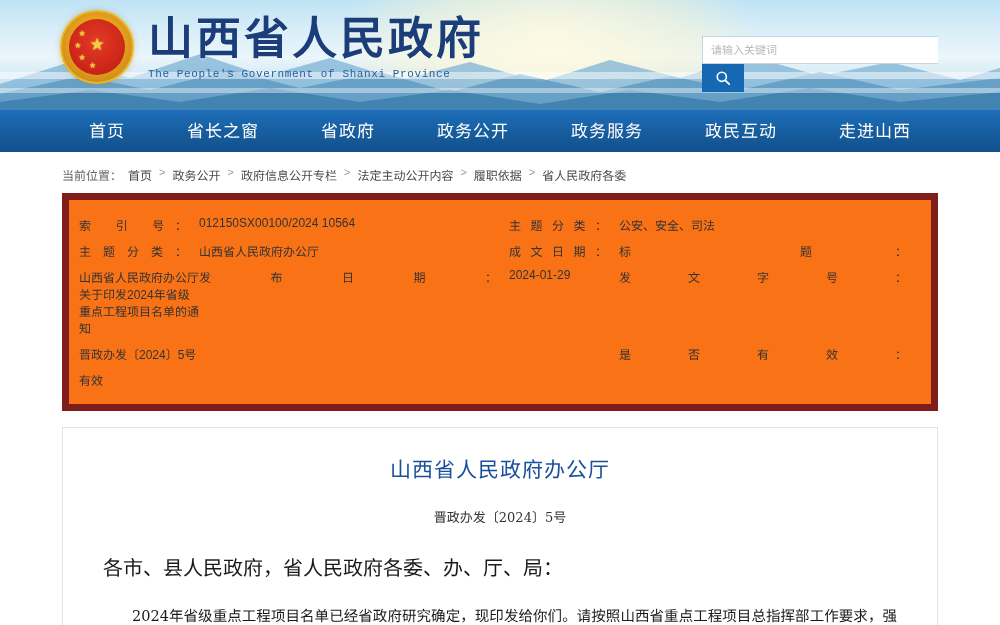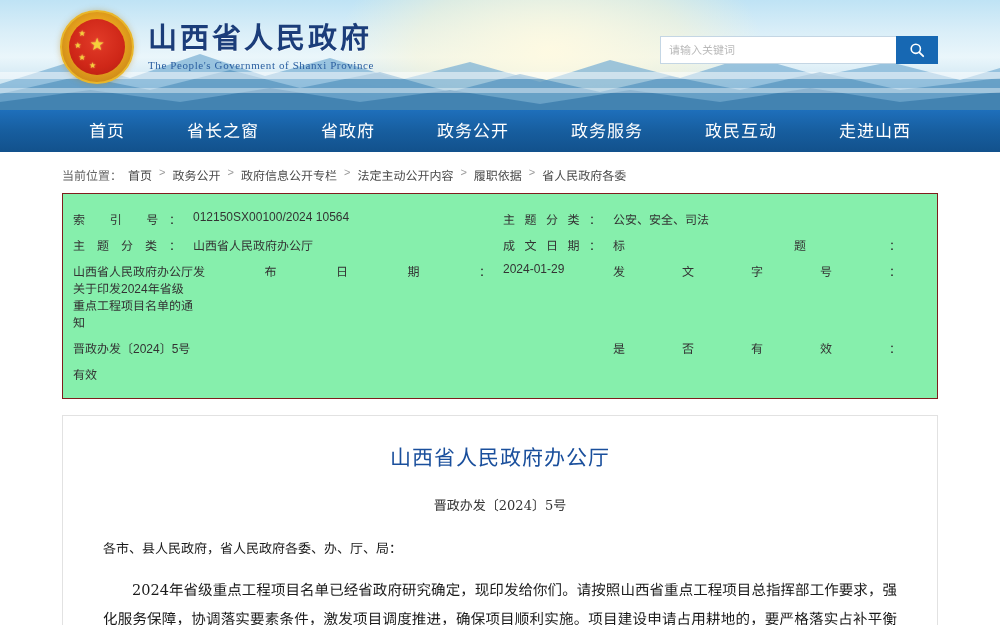--- a/index.html
+++ b/index.html
@@ -50,34 +50,34 @@
     left: 50%; top: 26px; transform: translateX(-50%);
     text-shadow: 0 0 2px rgba(255,230,120,.8);
   }
   .emblem .star.s2 { font-size: 8px; left: 30%; top: 20px; }
   .emblem .star.s3 { font-size: 8px; left: 24%; top: 32px; }
   .emblem .star.s4 { font-size: 8px; left: 30%; top: 44px; }
   .emblem .star.s5 { font-size: 8px; left: 44%; top: 52px; }
   .titles { display: flex; flex-direction: column; justify-content: center; }
   .site-title {
     font-family: "DejaVu Serif", "Liberation Serif", serif;
-    font-size: 29px; font-weight: bold; color: #1b3d7a;
+    font-size: 45px; font-weight: bold; color: #1b3d7a;
     letter-spacing: 3px; line-height: 1.1;
     text-shadow: 0 1px 0 rgba(255,255,255,.6);
   }
   .site-subtitle {
     margin-top: 4px;
     font-size: 11px; color: #2a5ea0; letter-spacing: .6px;
-    font-family: Liberation Serif, serif;
+    font-family: Liberation Mono, monospace;
   }
 
   
   .search-box {
     position: absolute; right: 62px; top: 36px;
-    display: flex; align-items: center;
+    display: flex;  flex-direction: column;
   }
   .search-input {
     width: 236px; height: 28px;
     border: 1px solid #c4d6e4; border-right: none;
     background: #ffffff;
     padding: 0 8px; font-size: 11px; color: #333;
     outline: none;
   }
   .search-input::placeholder { color: #b9b9b9; }
   .search-btn {
@@ -116,22 +116,22 @@
     font-size: 12px; color: #5b5b5b;
     display: flex; align-items: flex-start; flex-wrap: nowrap;
   }
   .crumb .label { color: #666; margin-right: 6px; }
   .crumb a { color: #4a4a4a; text-decoration: none; cursor: pointer; }
   .crumb .sep { margin: 0 7px; color: #9a9a9a; font-size: 11px; }
 
   
   .meta-card {
     width: 876px; margin: 0 auto;
-    border: 1px solid #7f1d1d;
-    background: #86efac;
+    border: 7px solid #7f1d1d;
+    background: #f97316;
     padding: 14px 0 14px 0;
   }
   .meta-grid {
     display: grid;
     grid-template-columns: 120px 310px 110px 300px;
     row-gap: 9px;
     font-size: 12px; color: #333;
     padding: 2px 10px;
   }
   .meta-k { text-align: justify; text-align-last: justify; color: #333; padding-right: 12px; }
@@ -157,21 +157,21 @@
     font-weight: normal;
   }
   .doc-docnum {
     text-align: center;
     font-size: 13px; color: #333;
     margin-top: 18px;
     font-family: "DejaVu Serif", "Liberation Serif", serif;
   }
   .doc-salutation {
     margin-top: 22px;
-    font-size: 13px; color: #1a1a1a;
+    font-size: 20px; color: #1a1a1a;
     font-family: "DejaVu Serif", "Liberation Serif", serif;
     line-height: 2;
   }
   .doc-para {
     font-size: 14.5px; color: #1a1a1a;
     font-family: "DejaVu Serif", "Liberation Serif", serif;
     line-height: 2;
     text-indent: 2em;
     text-align: justify;
   }

